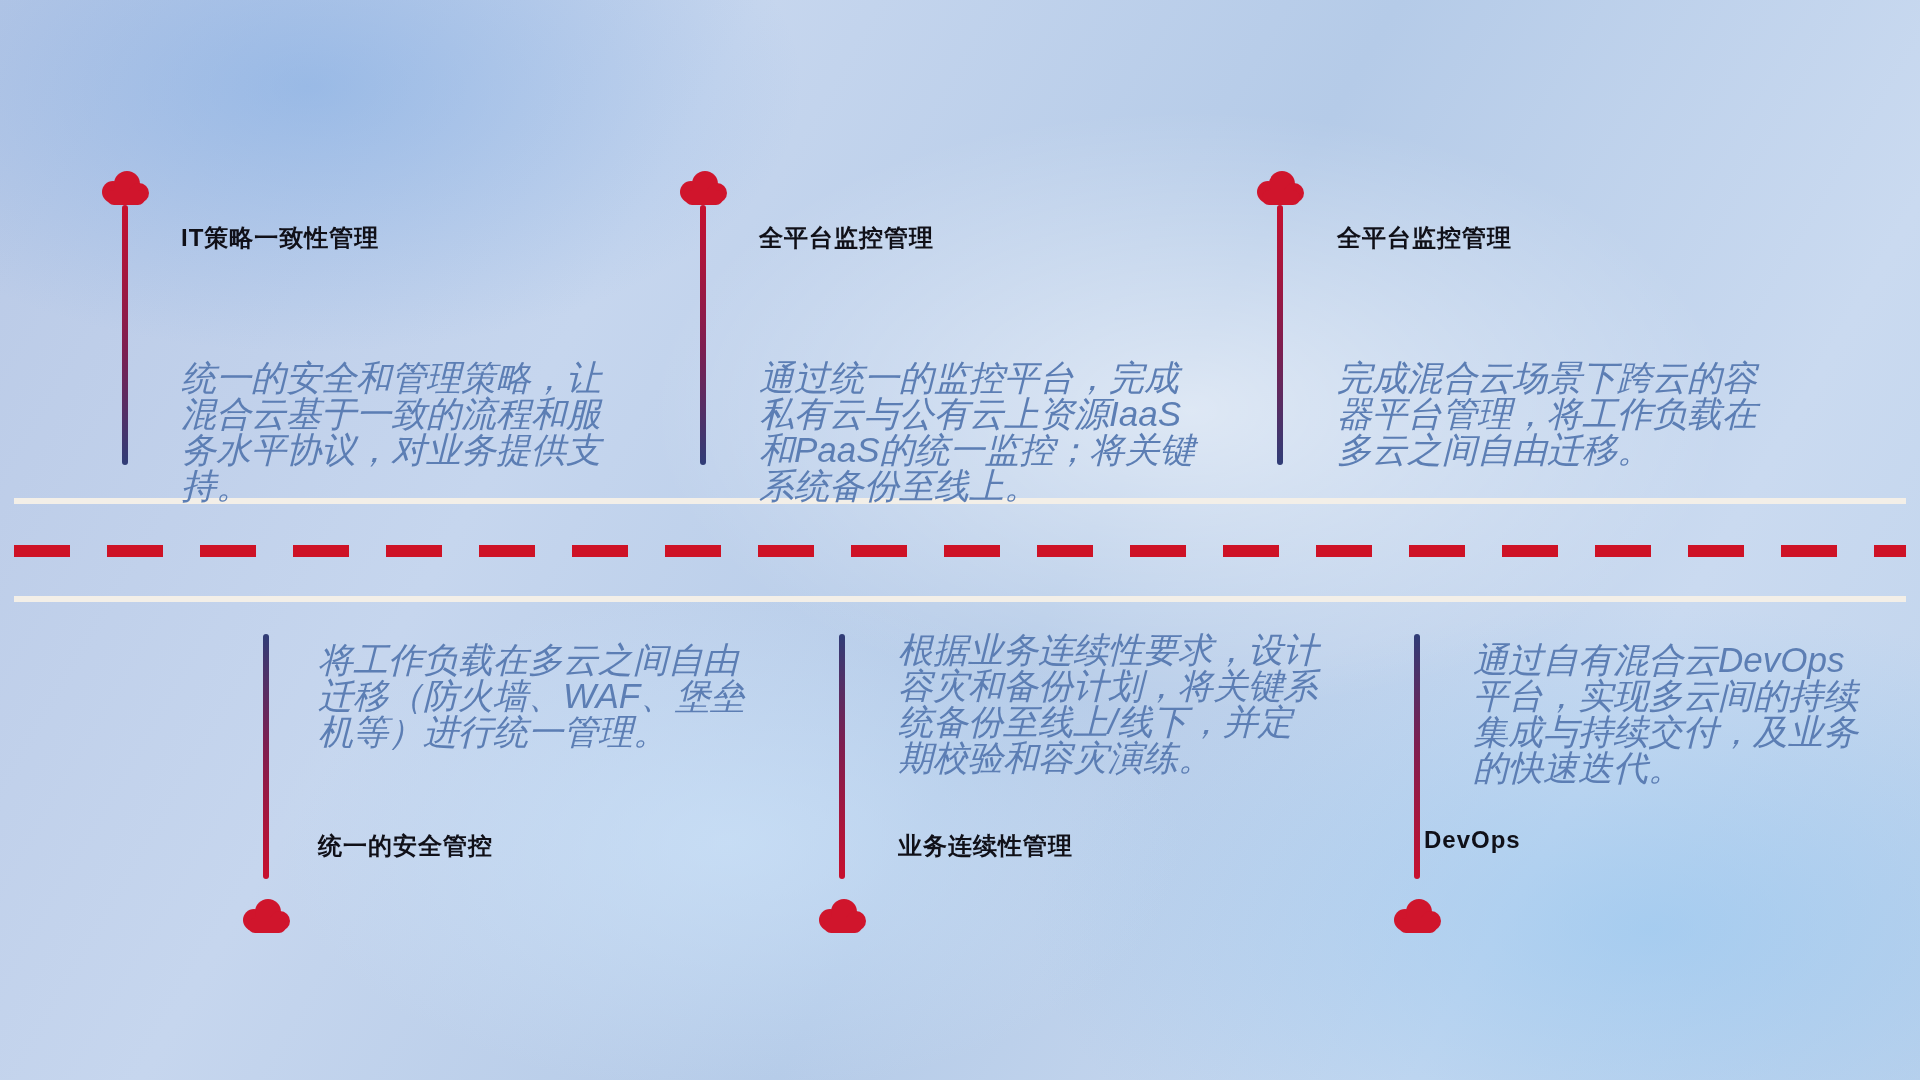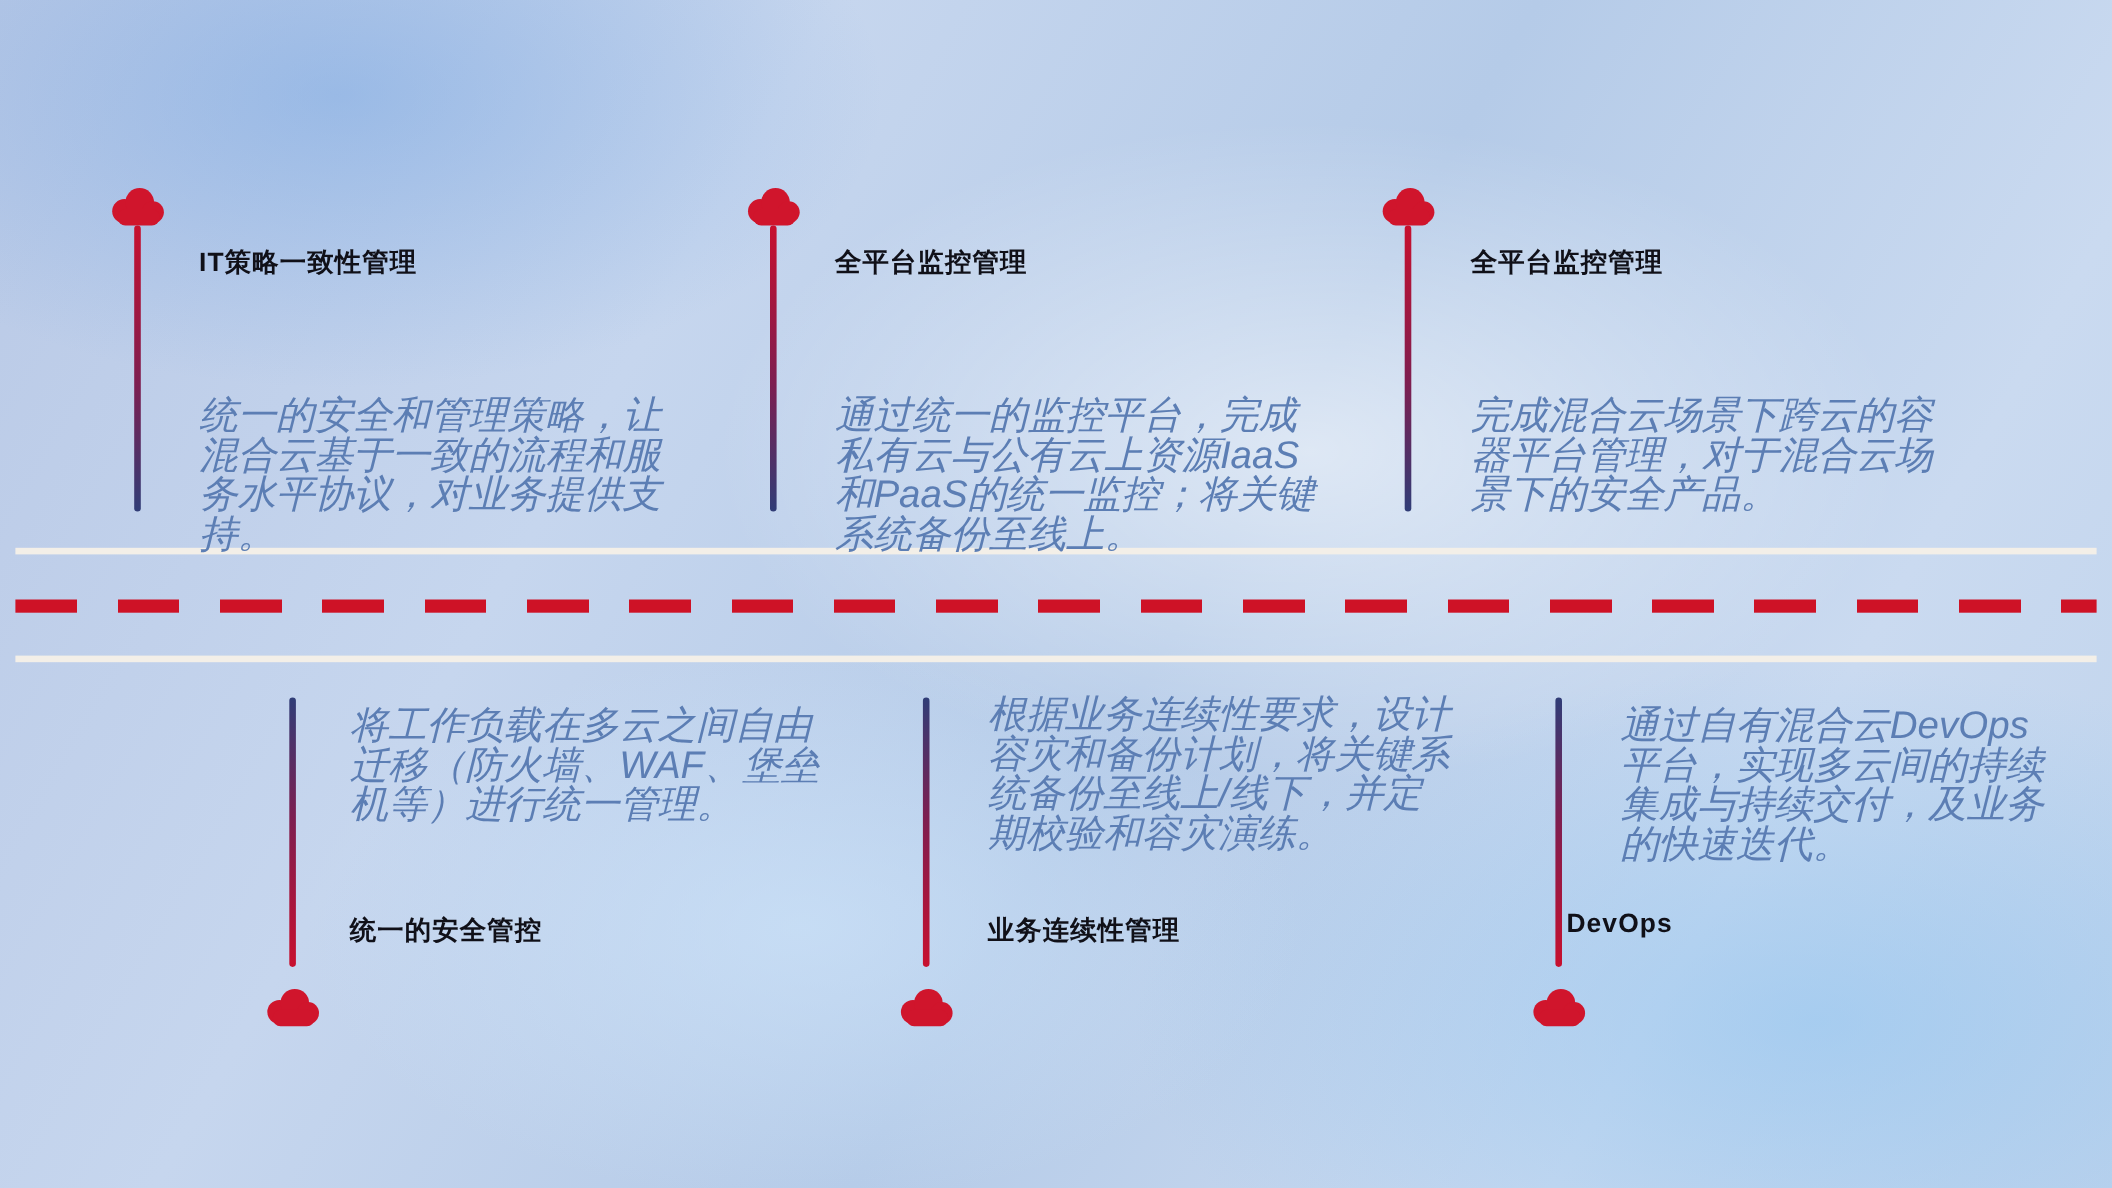--- a/index.html
+++ b/index.html
@@ -74,21 +74,21 @@
     <svg class="cloud" style="left:1252px;top:168px" viewBox="0 0 56 38">
       <g fill="#d0152c">
         <circle cx="16" cy="24" r="11"></circle>
           <circle cx="30" cy="16" r="13"></circle>
         <circle cx="42" cy="25" r="10"></circle>
           <rect x="10" y="22" width="38" height="15" rx="7"></rect>
       </g>
     </svg>
     <div class="stem stem-top" style="left:1277px;top:205px;height:260px"></div>
     <div class="title" style="left:1337px;top:222px">全平台监控管理</div>
-    <div class="desc" style="left:1337px;top:360px;width:420px">完成混合云场景下跨云的容器平台管理，对于混合云场景下的安全产品。</div>
+    <div class="desc" style="left:1337px;top:360px;width:420px">完成混合云场景下跨云的容器平台管理，将工作负载在多云之间自由迁移。</div>
   </div>
 
   <div>
     <div class="stem stem-bottom" style="left:263px;top:634px;height:245px"></div>
     <svg class="cloud" style="left:238px;top:896px" viewBox="0 0 56 38">
       <g fill="#d0152c">
         <circle cx="16" cy="24" r="11"></circle>
           <circle cx="30" cy="16" r="13"></circle>
         <circle cx="42" cy="25" r="10"></circle>
           <rect x="10" y="22" width="38" height="15" rx="7"></rect>

